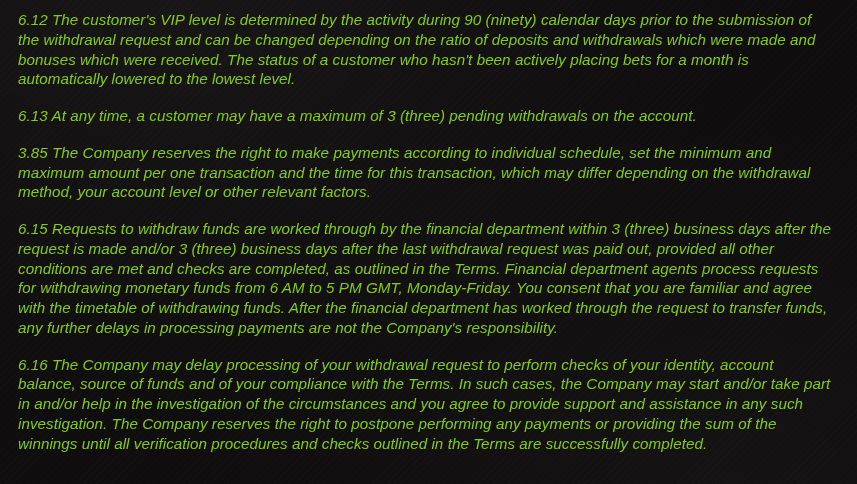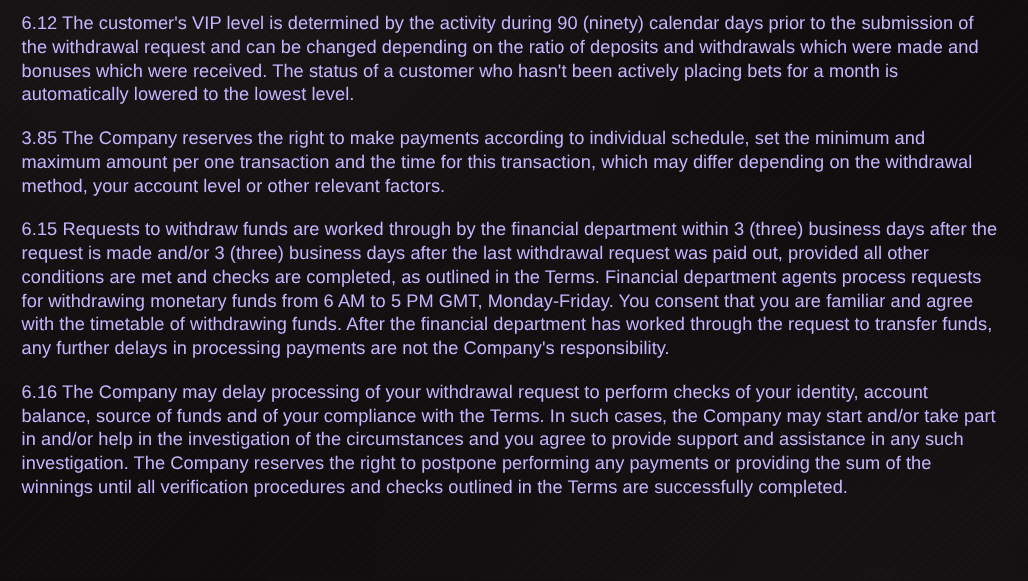--- a/index.html
+++ b/index.html
@@ -25,34 +25,36 @@
       radial-gradient(ellipse at 85% 100%, rgba(255,255,255,0.025), rgba(0,0,0,0) 55%);
     pointer-events: none;
   }
   .doc {
     position: relative;
     padding: 10px 22px 0 18px;
     box-sizing: border-box;
     width: 857px;
   }
   .clause {
-    color: #c4b5fd;
+    color: #84cc16;
     font-size: 15.2px;
     line-height: 1.30;
     margin: 0 0 17px 0;
     letter-spacing: 0.05px;
     text-align: left;
+    font-style: italic;
   }
   .clause:last-child {
     margin-bottom: 11px;
   }
 </style>
 </head>
 <body>
 
 <div class="bg-texture"></div>
 
 <div class="doc">
   <p class="clause">6.12 The customer's VIP level is determined by the activity during 90 (ninety) calendar days prior to the submission of the withdrawal request and can be changed depending on the ratio of deposits and withdrawals which were made and bonuses which were received. The status of a customer who hasn't been actively placing bets for a month is automatically lowered to the lowest level.</p>
+  <p class="clause">6.13 At any time, a customer may have a maximum of 3 (three) pending withdrawals on the account.</p>
   <p class="clause">3.85 The Company reserves the right to make payments according to individual schedule, set the minimum and maximum amount per one transaction and the time for this transaction, which may differ depending on the withdrawal method, your account level or other relevant factors.</p>
   <p class="clause">6.15 Requests to withdraw funds are worked through by the financial department within 3 (three) business days after the request is made and/or 3 (three) business days after the last withdrawal request was paid out, provided all other conditions are met and checks are completed, as outlined in the Terms. Financial department agents process requests for withdrawing monetary funds from 6 AM to 5 PM GMT, Monday-Friday. You consent that you are familiar and agree with the timetable of withdrawing funds. After the financial department has worked through the request to transfer funds, any further delays in processing payments are not the Company's responsibility.</p>
   <p class="clause">6.16 The Company may delay processing of your withdrawal request to perform checks of your identity, account balance, source of funds and of your compliance with the Terms. In such cases, the Company may start and/or take part in and/or help in the investigation of the circumstances and you agree to provide support and assistance in any such investigation. The Company reserves the right to postpone performing any payments or providing the sum of the winnings until all verification procedures and checks outlined in the Terms are successfully completed.</p>
 </div>
 
 </body></html>

